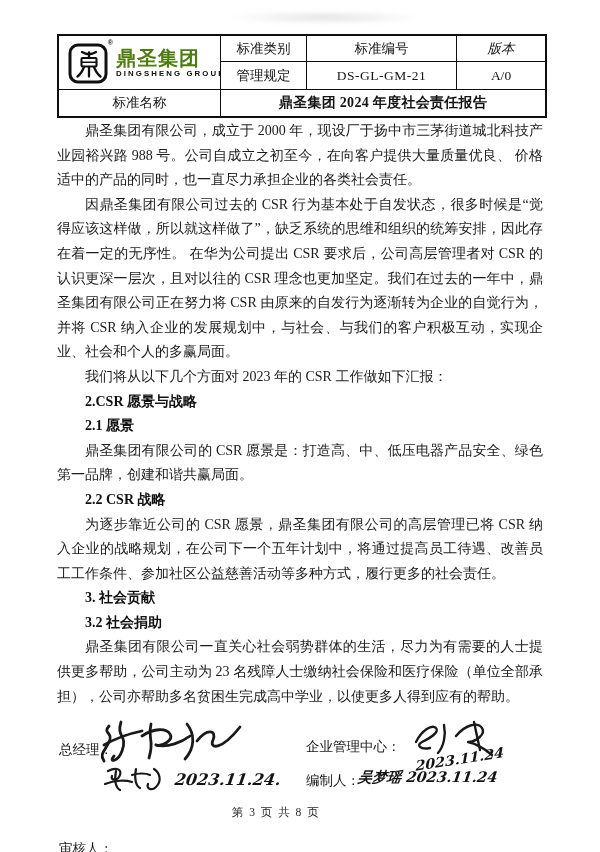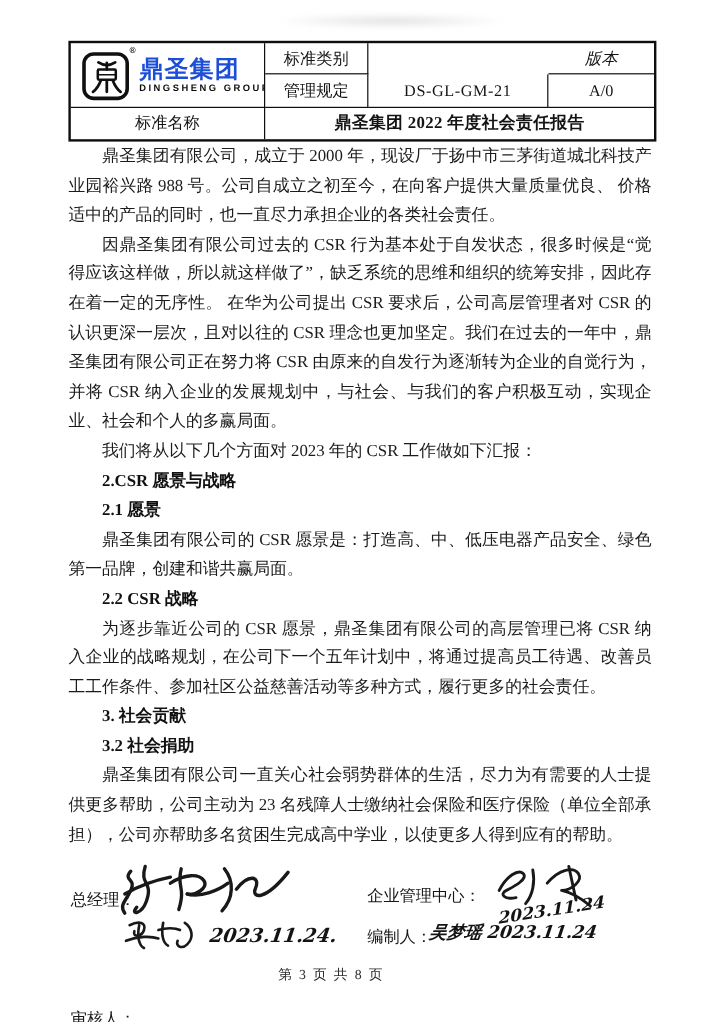--- a/index.html
+++ b/index.html
@@ -36,21 +36,21 @@
   .c-ver-l { grid-row:1/2; grid-column:4/5;font-style:italic; }
   .c-cat-v { grid-row:2/3; grid-column:2/3; }
   .c-num-v { grid-row:2/3; grid-column:3/4; letter-spacing:.5px; }
   .c-ver-v { grid-row:2/3; grid-column:4/5; }
   .c-name-l { grid-row:3/4; grid-column:1/2; }
   .c-name-v { grid-row:3/4; grid-column:2/5; font-weight:700; font-size:14px; letter-spacing:.3px; }
   .logo-icon-wrap { position:relative; width:44px; height:44px; flex:0 0 auto; }
   .reg { position:absolute; right:-2px; top:-2px; font-size:7px; font-weight:700; color:#111;
          font-family:"Liberation Sans",sans-serif; }
   .logo-text { display:flex; flex-direction:column; line-height:1; }
-  .logo-cn { font-size:20px; font-weight:900; letter-spacing:1px; color:#1d4ed8;
+  .logo-cn { font-size:20px; font-weight:900; letter-spacing:1px; color:#4d7c0f;
              font-family:"Liberation Sans","DejaVu Sans",sans-serif; }
   .logo-en { font-size:7.8px; font-weight:700; letter-spacing:2.1px; color:#0c0c0c; margin-top:2px;
              font-family:"Liberation Sans","DejaVu Sans",sans-serif; }
   
   .doc-body {
     position:absolute; left:57px; top:119px; width:486px;
     font-size:14px; line-height:24.6px; text-align:justify; color:#1b1b1b;
   }
   .doc-body p { margin:0; text-indent:2em; }
   .doc-body p.hd { font-weight:700; color:#111; }
@@ -92,26 +92,27 @@
           </g>
         </svg>
         <span class="reg">®</span>
       </span>
       <span class="logo-text">
         <span class="logo-cn">鼎圣集团</span>
         <span class="logo-en">DINGSHENG GROUP</span>
       </span>
     </div>
     <div class="cell c-cat-l br bb">标准类别</div>
+    <div class="cell c-num-l br bb">标准编号</div>
     <div class="cell c-ver-l bb">版本</div>
     <div class="cell c-cat-v br bb">管理规定</div>
     <div class="cell c-num-v br bb">DS-GL-GM-21</div>
     <div class="cell c-ver-v bb">A/0</div>
     <div class="cell c-name-l br">标准名称</div>
-    <div class="cell c-name-v">鼎圣集团 2022 年度社会责任报告</div>
+    <div class="cell c-name-v">鼎圣集团 2024 年度社会责任报告</div>
   </div>
 
   <div class="doc-body">
     <p class="para">鼎圣集团有限公司，成立于 2000 年，现设厂于扬中市三茅街道城北科技产业园裕兴路 988 号。公司自成立之初至今，在向客户提供大量质量优良、 价格适中的产品的同时，也一直尽力承担企业的各类社会责任。</p>
     <p class="para">因鼎圣集团有限公司过去的 CSR 行为基本处于自发状态，很多时候是“觉得应该这样做，所以就这样做了”，缺乏系统的思维和组织的统筹安排，因此存在着一定的无序性。 在华为公司提出 CSR 要求后，公司高层管理者对 CSR 的认识更深一层次，且对以往的 CSR 理念也更加坚定。我们在过去的一年中，鼎圣集团有限公司正在努力将 CSR 由原来的自发行为逐渐转为企业的自觉行为，并将 CSR 纳入企业的发展规划中，与社会、与我们的客户积极互动，实现企业、社会和个人的多赢局面。</p>
     <p class="para">我们将从以下几个方面对 2023 年的 CSR 工作做如下汇报：</p>
     <p class="hd">2.CSR 愿景与战略</p>
     <p class="hd">2.1 愿景</p>
     <p class="para">鼎圣集团有限公司的 CSR 愿景是：打造高、中、低压电器产品安全、绿色第一品牌，创建和谐共赢局面。</p>
     <p class="hd">2.2 CSR 战略</p>

